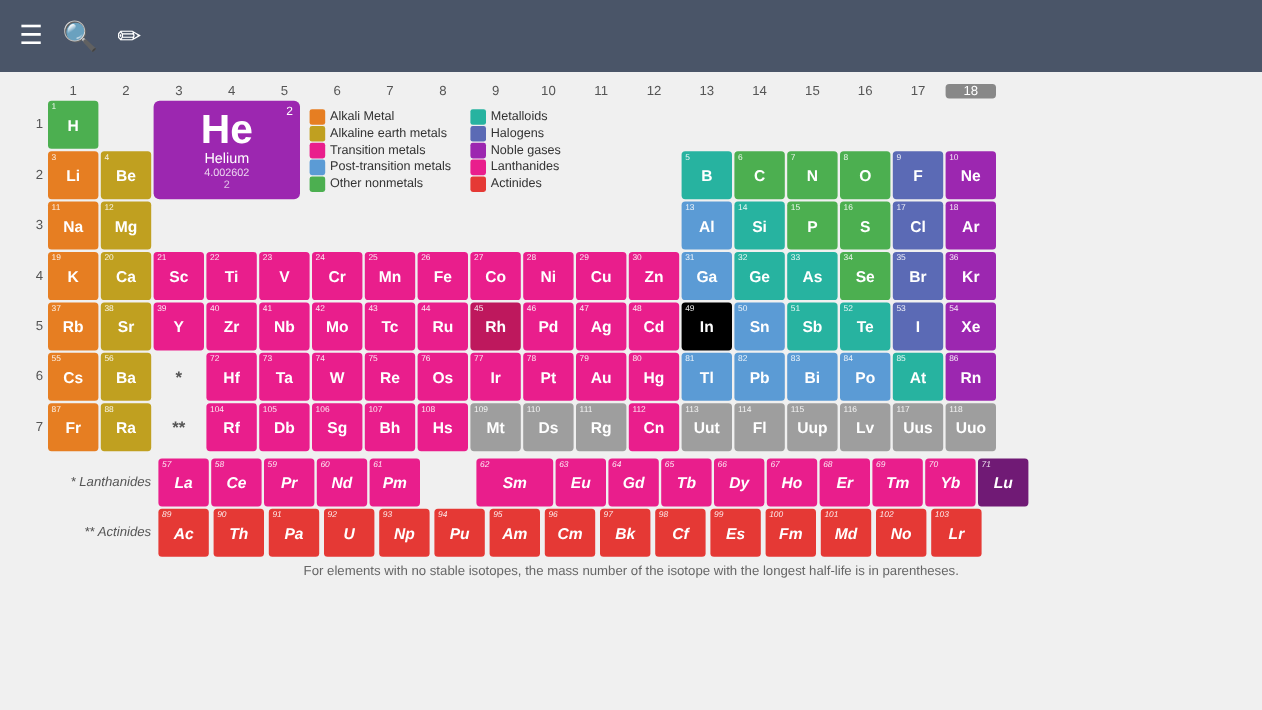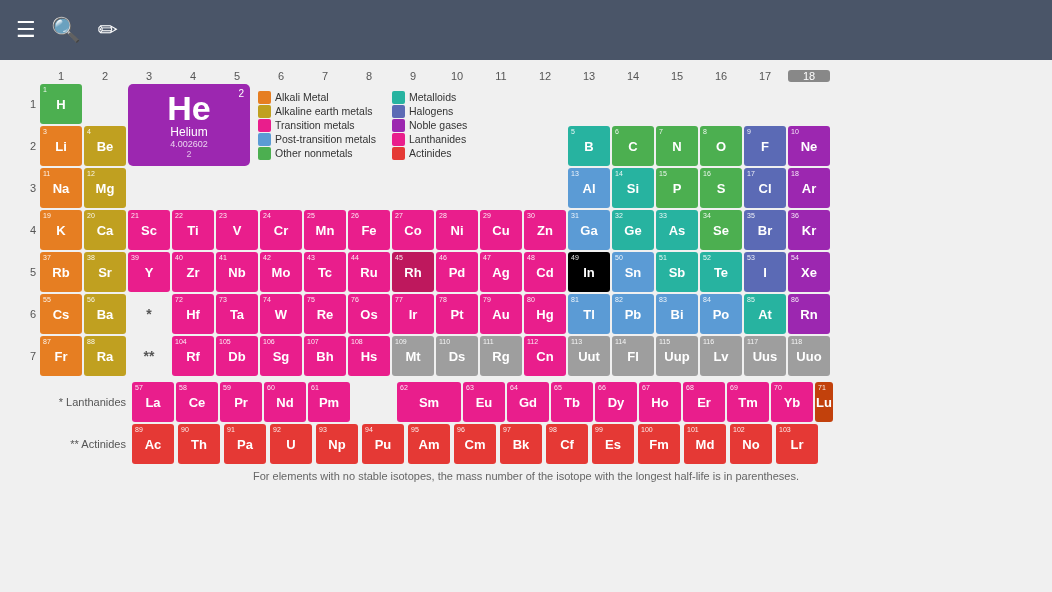--- a/index.html
+++ b/index.html
@@ -489,21 +489,21 @@
                     <div style="width: 13px; height: 13px; border-radius: 2px; background: rgb(229, 57, 53); flex-shrink: 0;"></div>
                     <span style="color: rgb(51, 51, 51);">Actinides</span>
                   </div>
                 </div>
               </div>
             </div>
         </div>
       </div>
     </div>
 
-    <div style="margin-top:6px;">
+    <div style="margin-top:6px;font-style:italic;">
       <div style="display:flex; align-items:center; gap:2px; margin-bottom:2px;">
         <span style="font-size:11px; color:#555; min-width:110px; text-align:right; margin-right:4px;">* Lanthanides</span>
         <div id="lanthanides-grid" style="display:flex; gap:2px;">
             <div style="width: 42px; height: 40px; background: rgb(233, 30, 140); border-radius: 3px; color: white; display: flex; flex-direction: column; align-items: center; justify-content: center; position: relative; cursor: pointer; font-size: 13px; font-weight: bold; flex-shrink: 0;">
               <span style="font-size: 7px; position: absolute; top: 2px; left: 3px; font-weight: normal; color: rgba(255, 255, 255, 0.9);">57</span>
               <span>La</span>
             </div>
             <div style="width: 42px; height: 40px; background: rgb(233, 30, 140); border-radius: 3px; color: white; display: flex; flex-direction: column; align-items: center; justify-content: center; position: relative; cursor: pointer; font-size: 13px; font-weight: bold; flex-shrink: 0;">
               <span style="font-size: 7px; position: absolute; top: 2px; left: 3px; font-weight: normal; color: rgba(255, 255, 255, 0.9);">58</span>
               <span>Ce</span>
@@ -549,21 +549,21 @@
               <span>Er</span>
             </div>
             <div style="width: 42px; height: 40px; background: rgb(233, 30, 140); border-radius: 3px; color: white; display: flex; flex-direction: column; align-items: center; justify-content: center; position: relative; cursor: pointer; font-size: 13px; font-weight: bold; flex-shrink: 0;">
               <span style="font-size: 7px; position: absolute; top: 2px; left: 3px; font-weight: normal; color: rgba(255, 255, 255, 0.9);">69</span>
               <span>Tm</span>
             </div>
             <div style="width: 42px; height: 40px; background: rgb(233, 30, 140); border-radius: 3px; color: white; display: flex; flex-direction: column; align-items: center; justify-content: center; position: relative; cursor: pointer; font-size: 13px; font-weight: bold; flex-shrink: 0;">
               <span style="font-size: 7px; position: absolute; top: 2px; left: 3px; font-weight: normal; color: rgba(255, 255, 255, 0.9);">70</span>
               <span>Yb</span>
             </div>
-            <div style="width: 18px; height: 40px; background: #c2410c; border-radius: 3px; color: white; display: flex; flex-direction: column; align-items: center; justify-content: center; position: relative; cursor: pointer; font-size: 13px; font-weight: bold; flex-shrink: 0;">
+            <div style="width: 42px; height: 40px; background: #701a75; border-radius: 3px; color: white; display: flex; flex-direction: column; align-items: center; justify-content: center; position: relative; cursor: pointer; font-size: 13px; font-weight: bold; flex-shrink: 0;">
               <span style="font-size: 7px; position: absolute; top: 2px; left: 3px; font-weight: normal; color: rgba(255, 255, 255, 0.9);">71</span>
               <span>Lu</span>
             </div>
           </div>
       </div>
       <div style="display:flex; align-items:center; gap:2px;">
         <span style="font-size:11px; color:#555; min-width:110px; text-align:right; margin-right:4px;">** Actinides</span>
         <div id="actinides-grid" style="display:flex; gap:4px;text-align:right;">
             <div style="width: 42px; height: 40px; background: rgb(229, 57, 53); border-radius: 3px; color: white; display: flex; flex-direction: column; align-items: center; justify-content: center; position: relative; cursor: pointer; font-size: 13px; font-weight: bold; flex-shrink: 0;">
               <span style="font-size: 7px; position: absolute; top: 2px; left: 3px; font-weight: normal; color: rgba(255, 255, 255, 0.9);">89</span>

